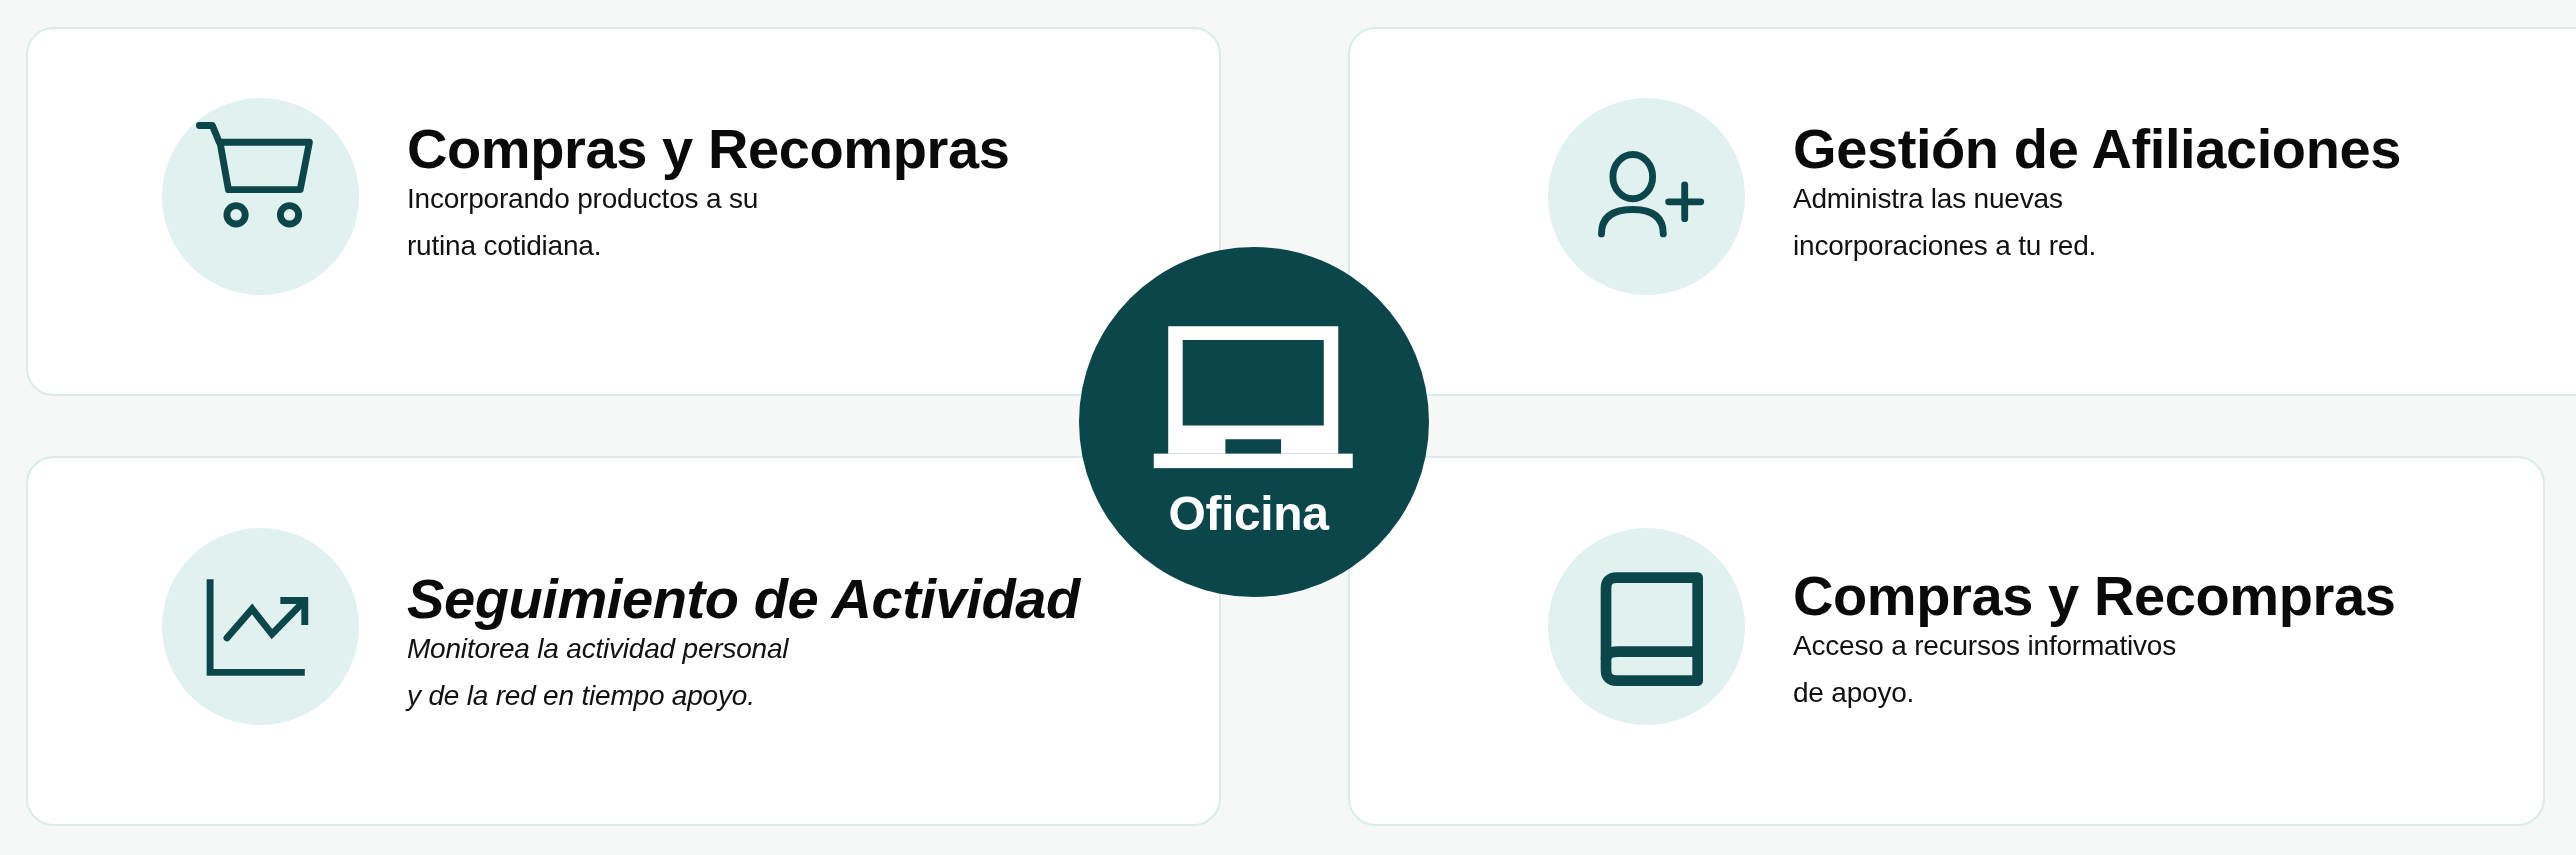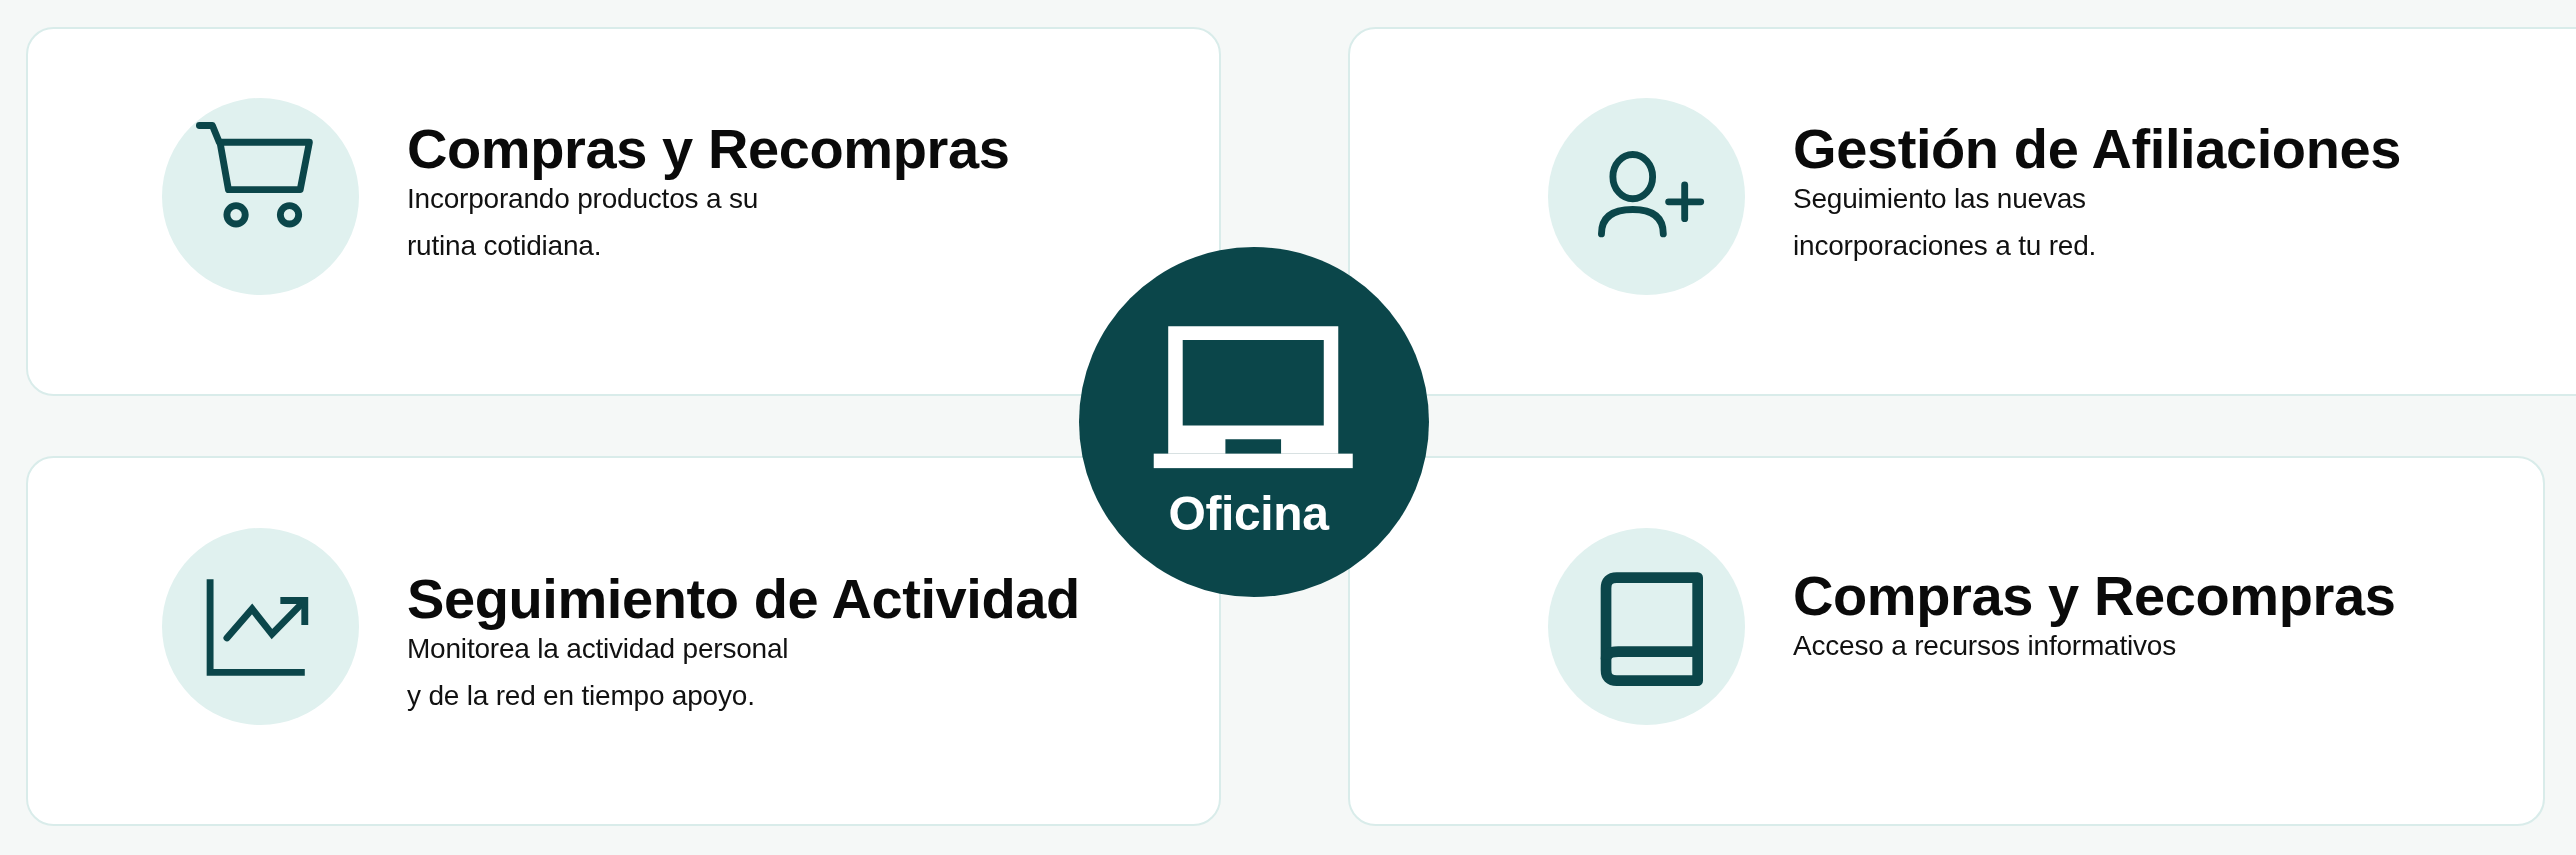--- a/index.html
+++ b/index.html
@@ -112,54 +112,55 @@
       <g fill="none" stroke="#0b464a" stroke-width="9" stroke-linecap="round" stroke-linejoin="round">
         <ellipse cx="111" cy="103" rx="26" ry="29"></ellipse>
         <path d="M70 178 Q70 146 111 146 Q151 146 151 178"></path>
         <path d="M158 136 H200"></path>
         <path d="M179 114 V158"></path>
       </g>
     </svg>
   </div>
   <div class="text-block" style="left:443px; top:93px;">
     <div class="title">Gestión de Afiliaciones</div>
-    <div class="desc">Seguimiento las nuevas</div>
+    <div class="desc">Administra las nuevas</div>
     <div class="desc">incorporaciones a tu red.</div>
   </div>
 </div>
 
 <div class="card bl">
   <div class="icon-circle" style="left:134px; top:70px;">
     <svg viewBox="0 0 258 258">
       <g fill="none" stroke="#0b464a" stroke-width="9" stroke-linejoin="miter">
         <path d="M63 67 V189 H187" stroke-linecap="butt"></path>
         <path d="M85 144 L118 106 L144 139 L184 98" stroke-linecap="round"></path>
         <path d="M155 95 H187 V127" stroke-linecap="butt"></path>
       </g>
     </svg>
   </div>
-  <div class="text-block" style="left:379px; top:114px;">
+  <div class="text-block" style="left:379px; top:114px;font-style:italic;">
     <div class="title">Seguimiento de Actividad</div>
     <div class="desc">Monitorea la actividad personal</div>
     <div class="desc">y de la red en tiempo apoyo.</div>
   </div>
 </div>
 
 <div class="card br">
   <div class="icon-circle" style="left:198px; top:70px;">
     <svg viewBox="0 0 258 258">
       <g fill="none" stroke="#0b464a" stroke-width="14" stroke-linejoin="round">
         <path d="M196 65 H90 Q76 65 76 79 V186 Q76 200 90 200 H196 Z"></path>
         <path d="M76 172 Q76 162 92 162 H196"></path>
       </g>
     </svg>
   </div>
   <div class="text-block" style="left:443px; top:111px;">
     <div class="title">Compras y Recompras</div>
     <div class="desc">Acceso a recursos informativos</div>
+    <div class="desc">de apoyo.</div>
   </div>
 </div>
 
 <div class="hub">
   <svg viewBox="0 0 459 459">
 
     <path fill="#ffffff" fill-rule="evenodd" d="M117 104 H340 V271 H117 Z
          M136 122 H321 V234 H136 Z
          M192 252 H265 V271 H192 Z"></path>
 

